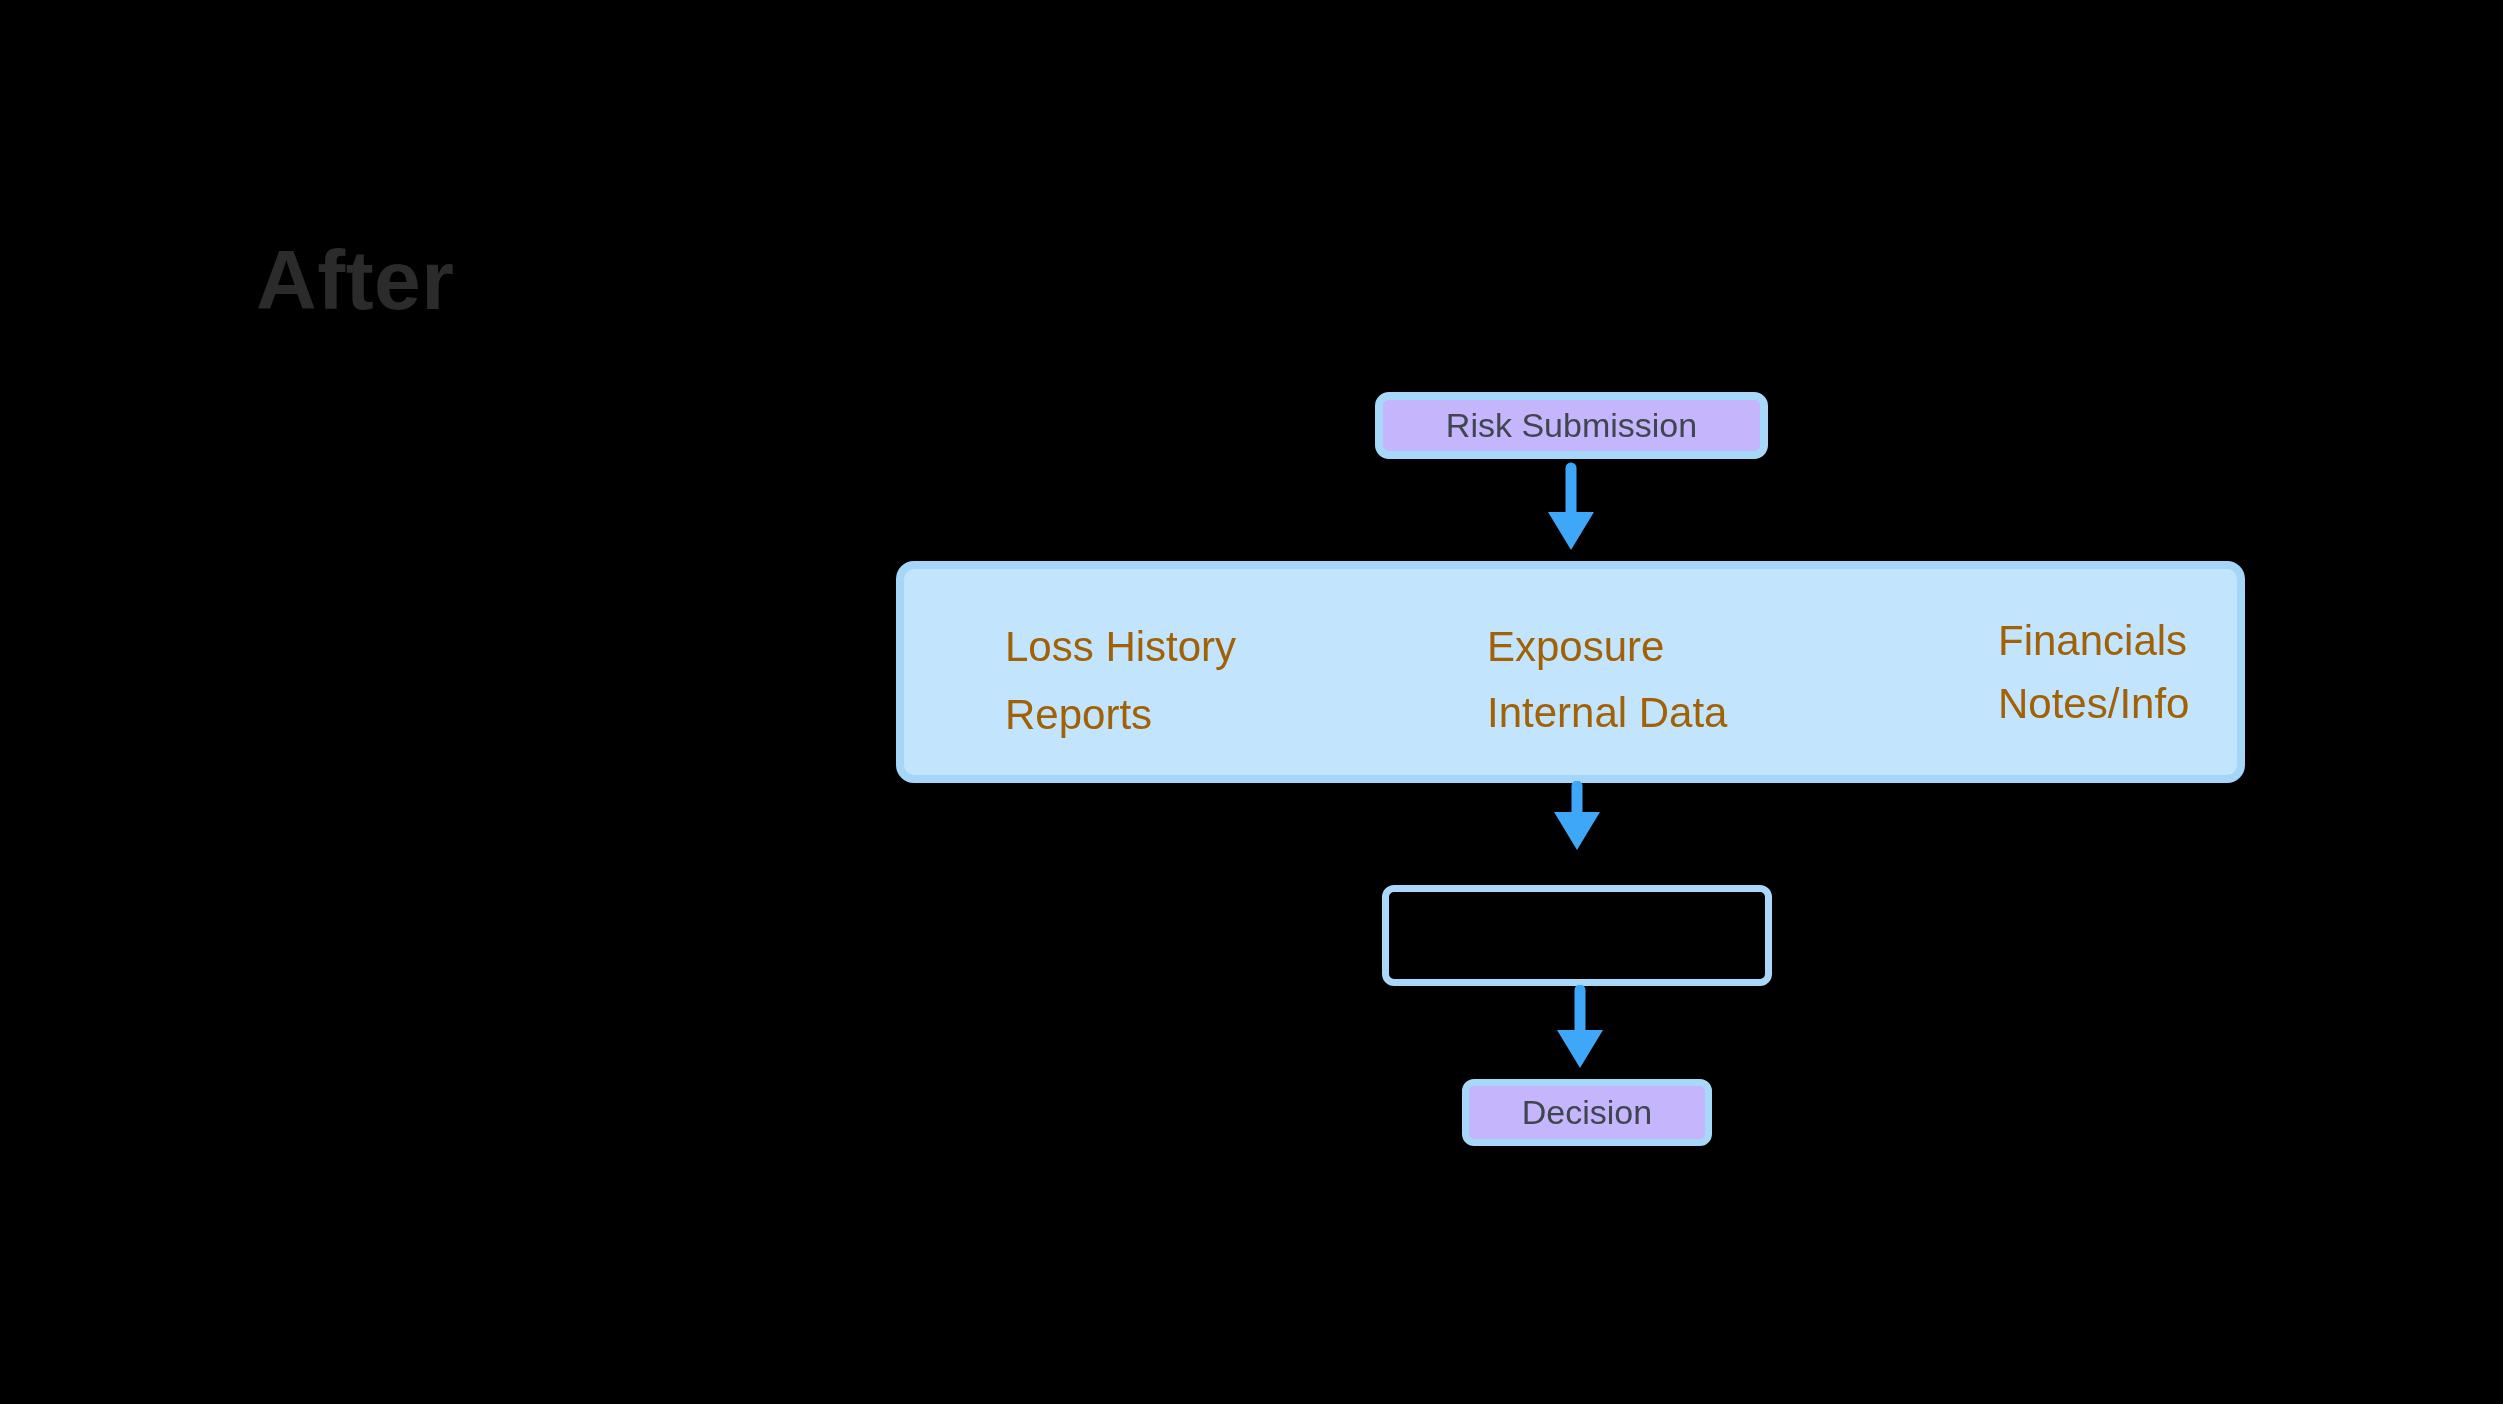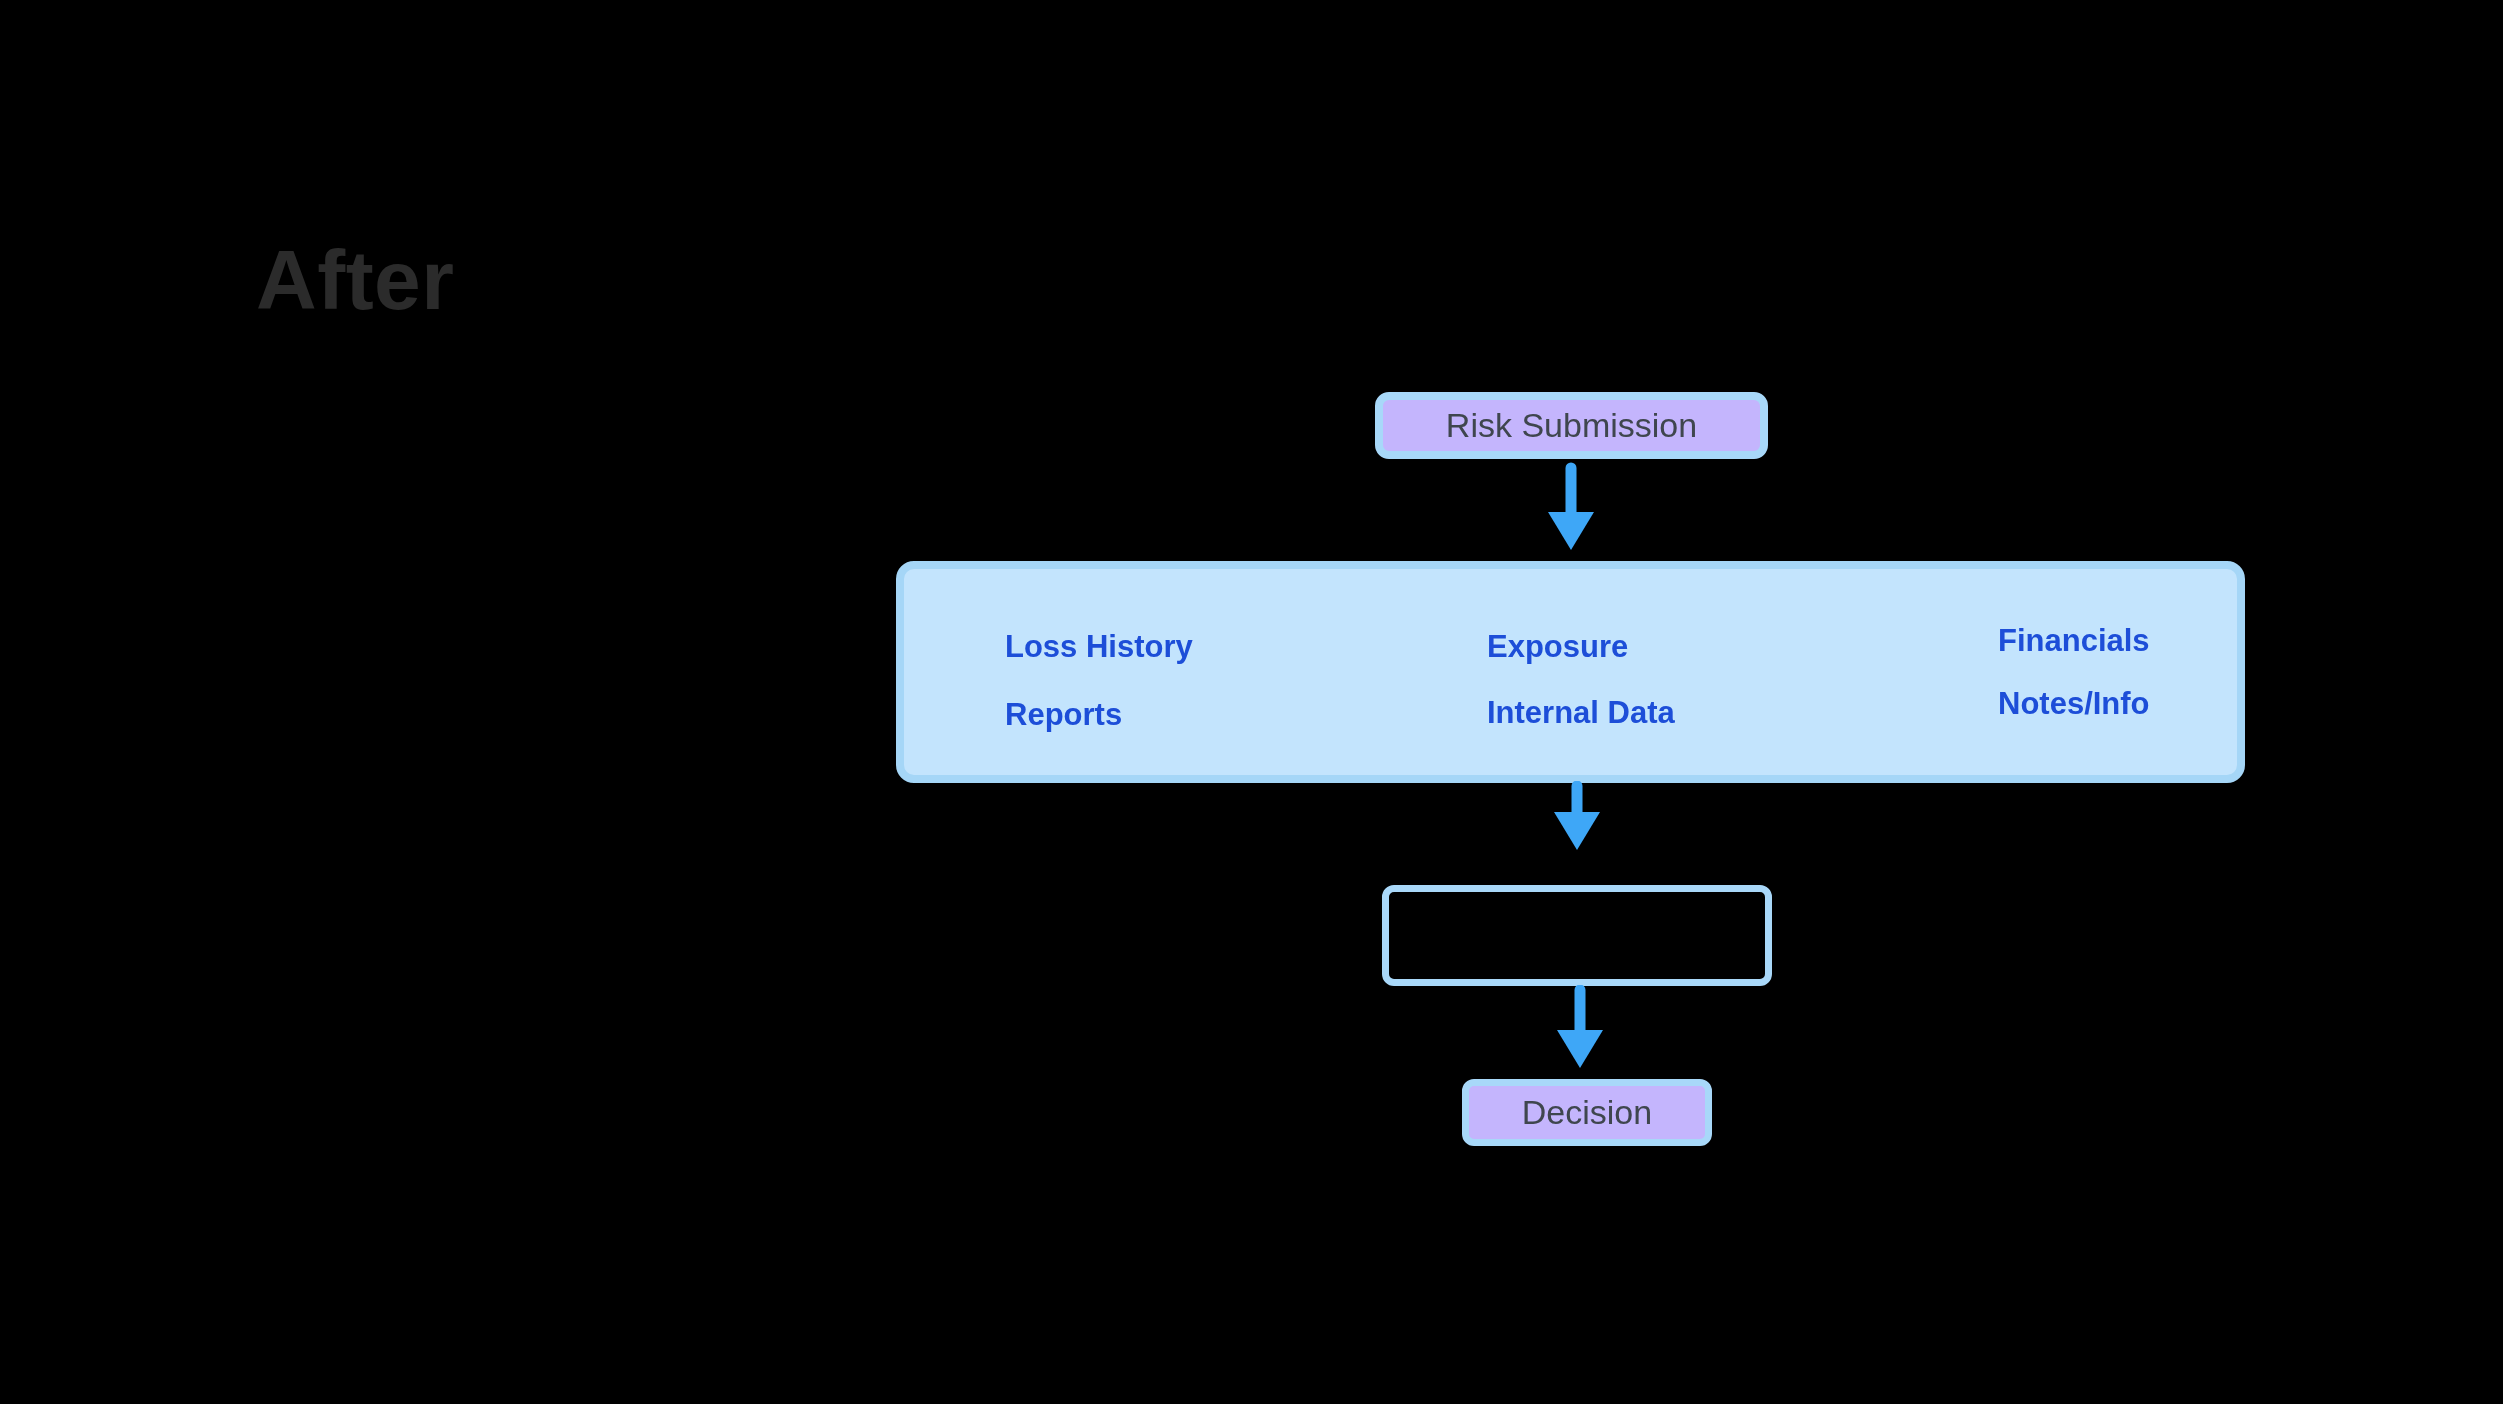--- a/index.html
+++ b/index.html
@@ -61,23 +61,23 @@
     width: 1349px;
     height: 222px;
     box-sizing: border-box;
     background: #c3e4fd;
     border: 8px solid #a5d6f7;
     border-radius: 18px;
   }
   .panel-label {
     position: absolute;
     transform: translateY(-50%);
-    font-size: 31px;
-    font-weight: 700;
-    color: #1d4ed8;
+    font-size: 42px;
+    font-weight: 400;
+    color: #a16207;
     white-space: nowrap;
   }
   .pl-c1 { left: 101px; }
   .pl-c2 { left: 583px; }
   .pl-c3 { left: 1094px; text-align: center; }
   .pl-r1 { top: 78px; }
   .pl-r2 { top: 146px; }
   .pl-c2.pl-r2 { top: 144px; }
   .pl-c3.pl-r1 { top: 72px; }
   .pl-c3.pl-r2 { top: 135px; }

